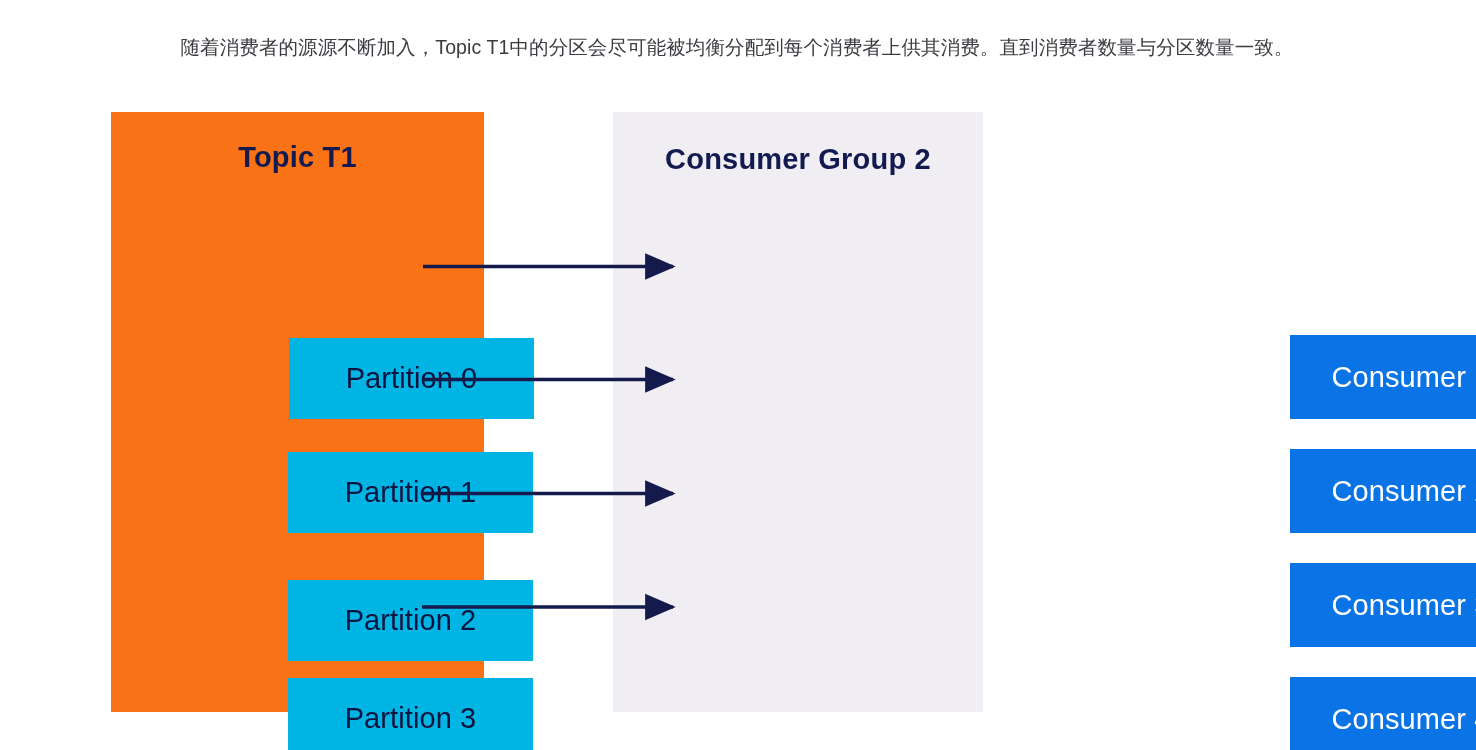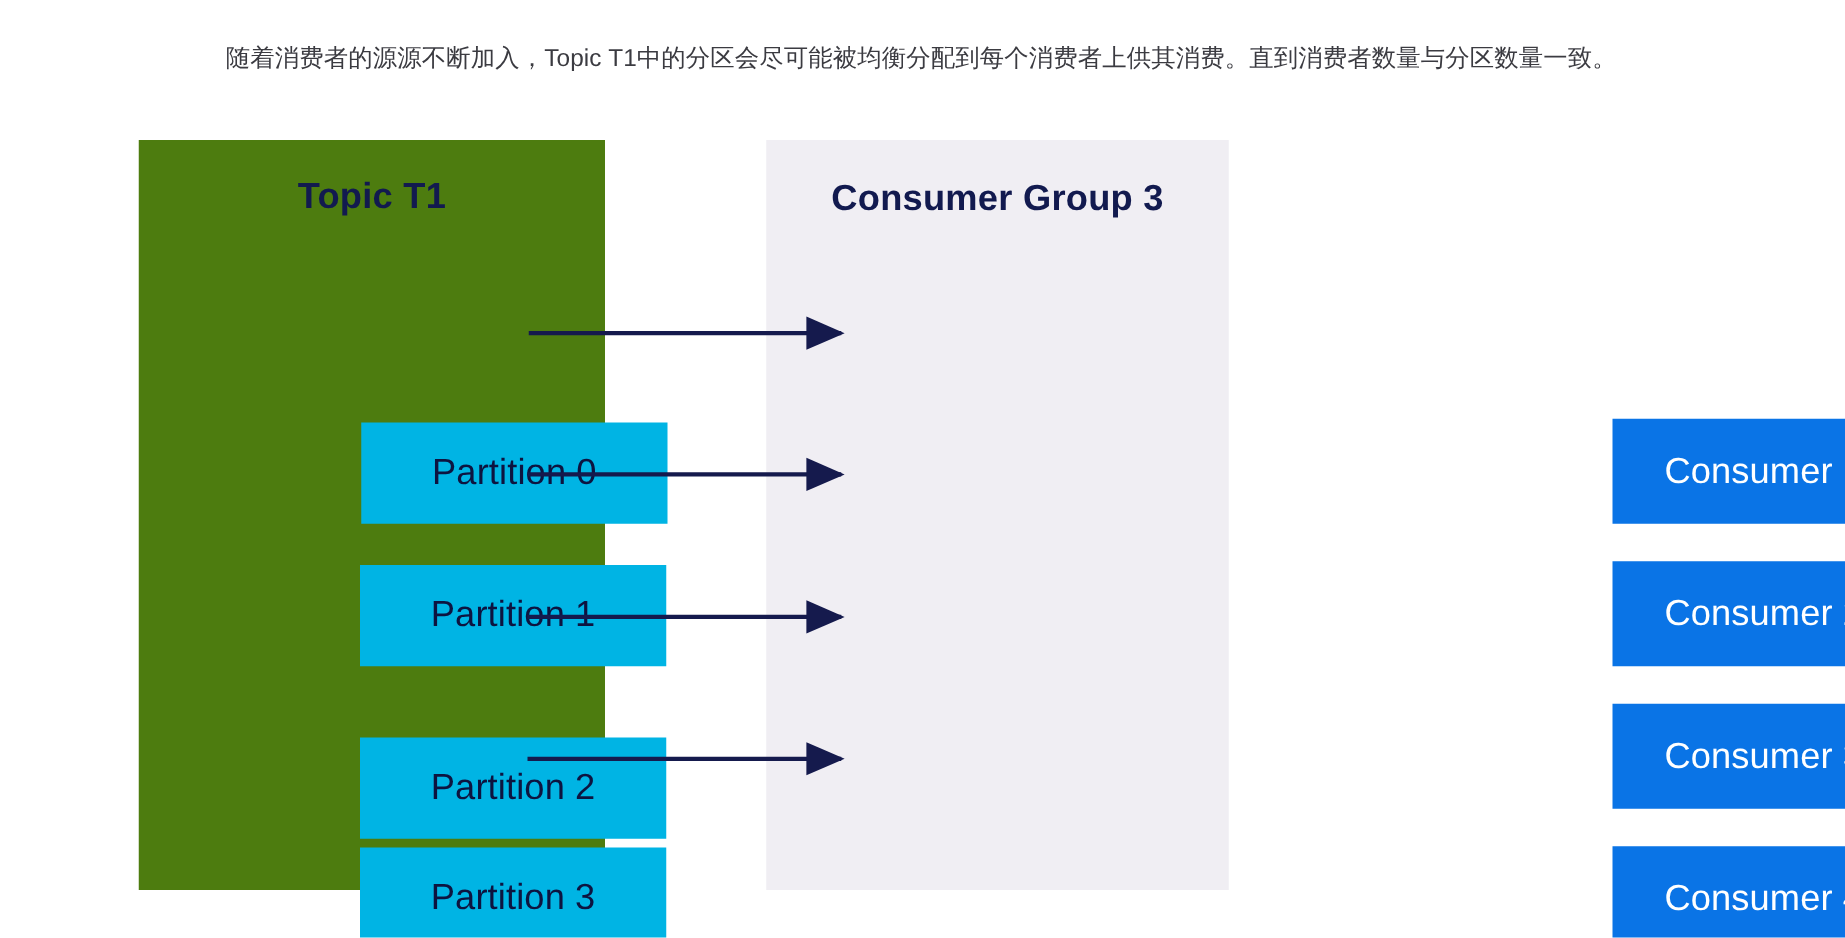--- a/index.html
+++ b/index.html
@@ -40,21 +40,21 @@
 
   .panel {
     position: absolute;
     box-sizing: border-box;
   }
   #topic-panel {
     left: 111px;
     top: 112px;
     width: 373px;
     height: 600px;
-    background: #4d7c0f;
+    background: #f97316;
   }
   #group-panel {
     left: 613px;
     top: 112px;
     width: 370px;
     height: 600px;
     background: #f0eef3;
   }
 
   .panel-title {
@@ -86,21 +86,21 @@
   }
   .consumer-box {
     background: #0a74e6;
     color: #ffffff;
   }
 
   
   .partition-box { left: 177px; width: 245px; height: 81px; }
   #partition-0 { top: 226px; left: 178px; width: 245px; }
   #partition-1 { top: 340px; }
-  #partition-2 { top: 478px; }
+  #partition-2 { top: 468px; }
   #partition-3 { top: 566px; }
 
   
   .consumer-box { left: 677px; width: 242px; height: 84px; }
   #consumer-0 { top: 223px; }
   #consumer-1 { top: 337px; }
   #consumer-2 { top: 451px; }
   #consumer-3 { top: 565px; }
 
   #arrow-layer {
@@ -121,21 +121,21 @@
 
   <div class="panel" id="topic-panel">
     <div class="panel-title">Topic T1</div>
     <div class="node partition-box" id="partition-0">Partition 0</div>
     <div class="node partition-box" id="partition-1">Partition 1</div>
     <div class="node partition-box" id="partition-2">Partition 2</div>
     <div class="node partition-box" id="partition-3">Partition 3</div>
   </div>
 
   <div class="panel" id="group-panel">
-    <div class="panel-title">Consumer Group 3</div>
+    <div class="panel-title">Consumer Group 2</div>
     <div class="node consumer-box" id="consumer-0">Consumer 1</div>
     <div class="node consumer-box" id="consumer-1">Consumer 2</div>
     <div class="node consumer-box" id="consumer-2">Consumer 3</div>
     <div class="node consumer-box" id="consumer-3">Consumer 4</div>
   </div>
 
   <svg id="arrow-layer" viewBox="0 0 1476 750">
     <defs>
       <marker id="ah" markerWidth="9" markerHeight="9" refX="8.2" refY="4.5" orient="auto" markerUnits="strokeWidth">
         <path d="M0,0.6 L9,4.5 L0,8.4 Z" fill="#151a4d"></path>

